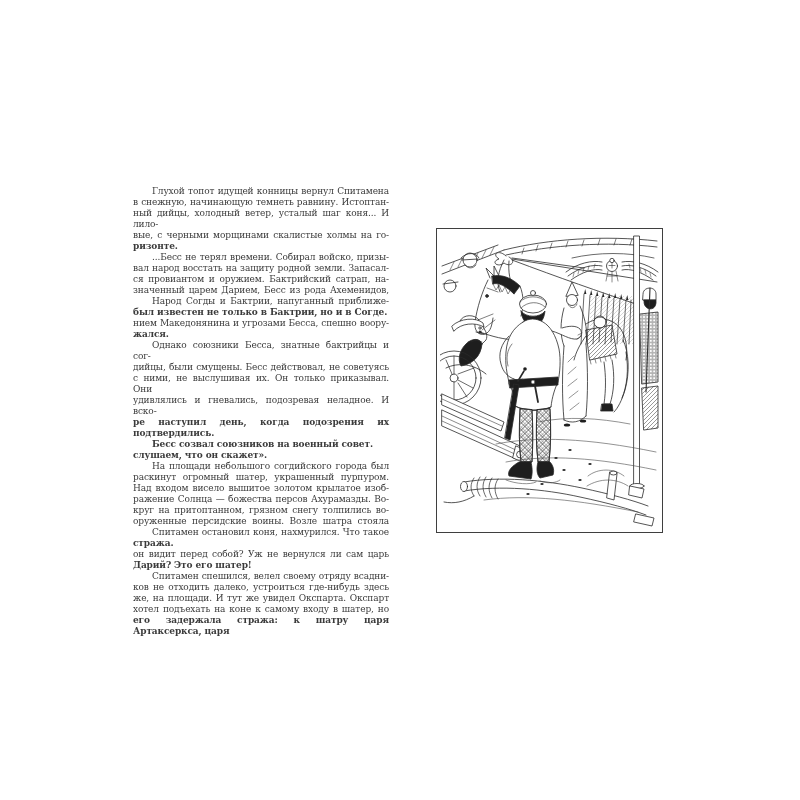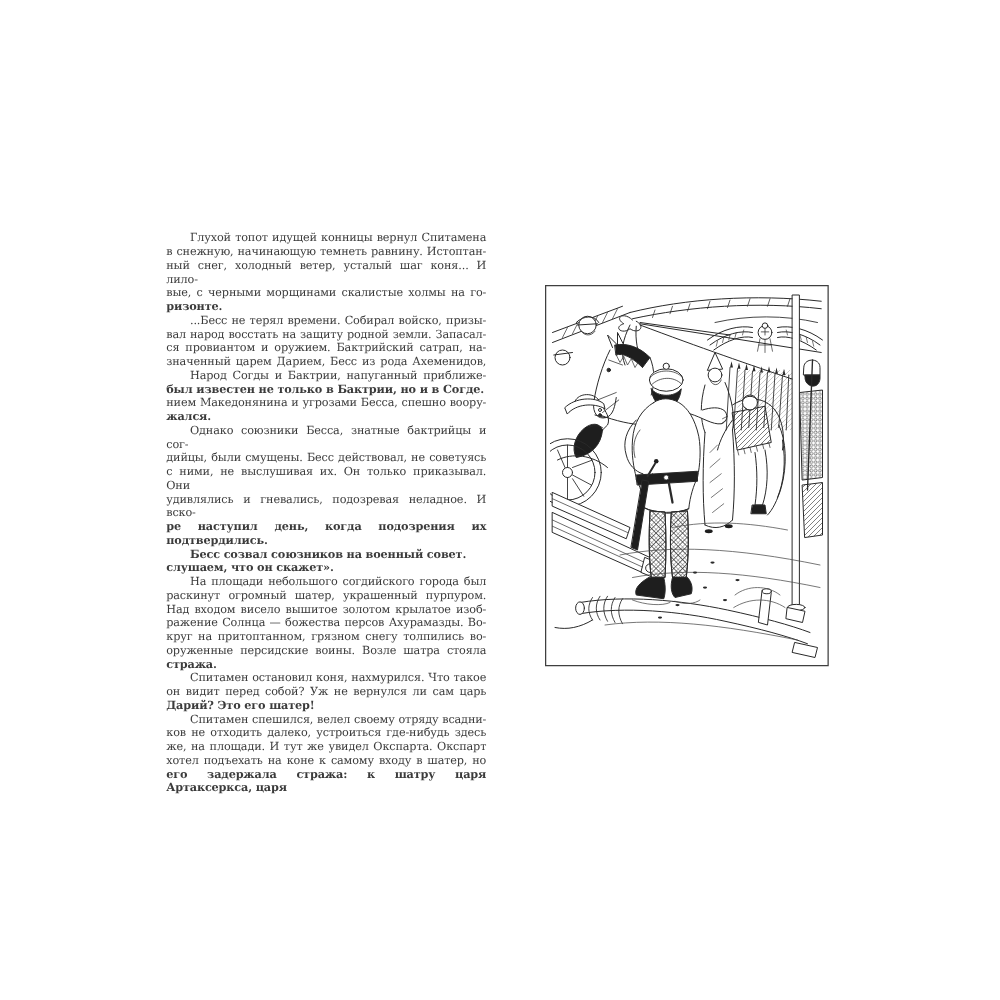--- a/index.html
+++ b/index.html
@@ -18,21 +18,21 @@
   .illustration svg{display:block;width:219px;height:297px;}
 </style>
 </head>
 <body>
 
 <div class="canvas">
 
   <div class="text-column">
       <div class="line pfirst">Глухой топот идущей конницы вернул Спитамена</div>
       <div class="line">в снежную, начинающую темнеть равнину. Истоптан-</div>
-      <div class="line">ный снег, холодный ветер, усталый шаг коня... И лило-</div>
+      <div class="line">ный дийцы, холодный ветер, усталый шаг коня... И лило-</div>
       <div class="line">вые, с черными морщинами скалистые холмы на го-</div>
       <div class="line plast">ризонте.</div>
       <div class="line pfirst">...Бесс не терял времени. Собирал войско, призы-</div>
       <div class="line">вал народ восстать на защиту родной земли. Запасал-</div>
       <div class="line">ся провиантом и оружием. Бактрийский сатрап, на-</div>
       <div class="line">значенный царем Дарием, Бесс из рода Ахеменидов,</div>
       <div class="line pfirst">Народ Согды и Бактрии, напуганный приближе-</div>
       <div class="line plast">был известен не только в Бактрии, но и в Согде.</div>
       <div class="line">нием Македонянина и угрозами Бесса, спешно воору-</div>
       <div class="line plast">жался.</div>
@@ -42,22 +42,22 @@
       <div class="line">удивлялись и гневались, подозревая неладное. И вско-</div>
       <div class="line plast">ре наступил день, когда подозрения их подтвердились.</div>
       <div class="line pfirst plast">Бесс созвал союзников на военный совет.</div>
       <div class="line plast">слушаем, что он скажет».</div>
       <div class="line pfirst">На площади небольшого согдийского города был</div>
       <div class="line">раскинут огромный шатер, украшенный пурпуром.</div>
       <div class="line">Над входом висело вышитое золотом крылатое изоб-</div>
       <div class="line">ражение Солнца — божества персов Ахурамазды. Во-</div>
       <div class="line">круг на притоптанном, грязном снегу толпились во-</div>
       <div class="line">оруженные персидские воины. Возле шатра стояла</div>
+      <div class="line pfirst">Спитамен остановил коня, нахмурился. Что такое</div>
       <div class="line plast">стража.</div>
-      <div class="line pfirst">Спитамен остановил коня, нахмурился. Что такое</div>
       <div class="line">он видит перед собой? Уж не вернулся ли сам царь</div>
       <div class="line plast">Дарий? Это его шатер!</div>
       <div class="line pfirst">Спитамен спешился, велел своему отряду всадни-</div>
       <div class="line">ков не отходить далеко, устроиться где-нибудь здесь</div>
       <div class="line">же, на площади. И тут же увидел Окспарта. Окспарт</div>
       <div class="line">хотел подъехать на коне к самому входу в шатер, но</div>
       <div class="line plast">его задержала стража: к шатру царя Артаксеркса, царя</div>
     </div>
 
 

